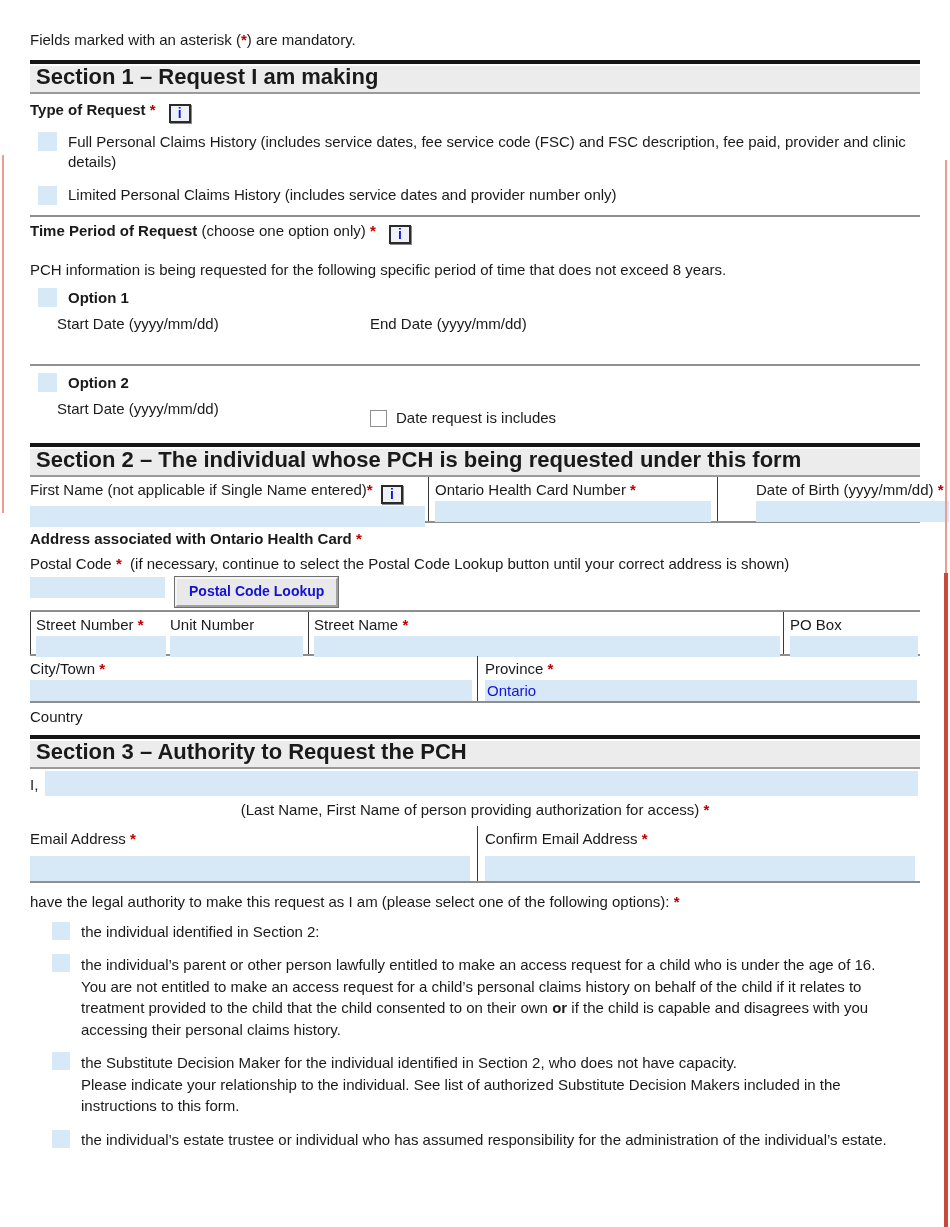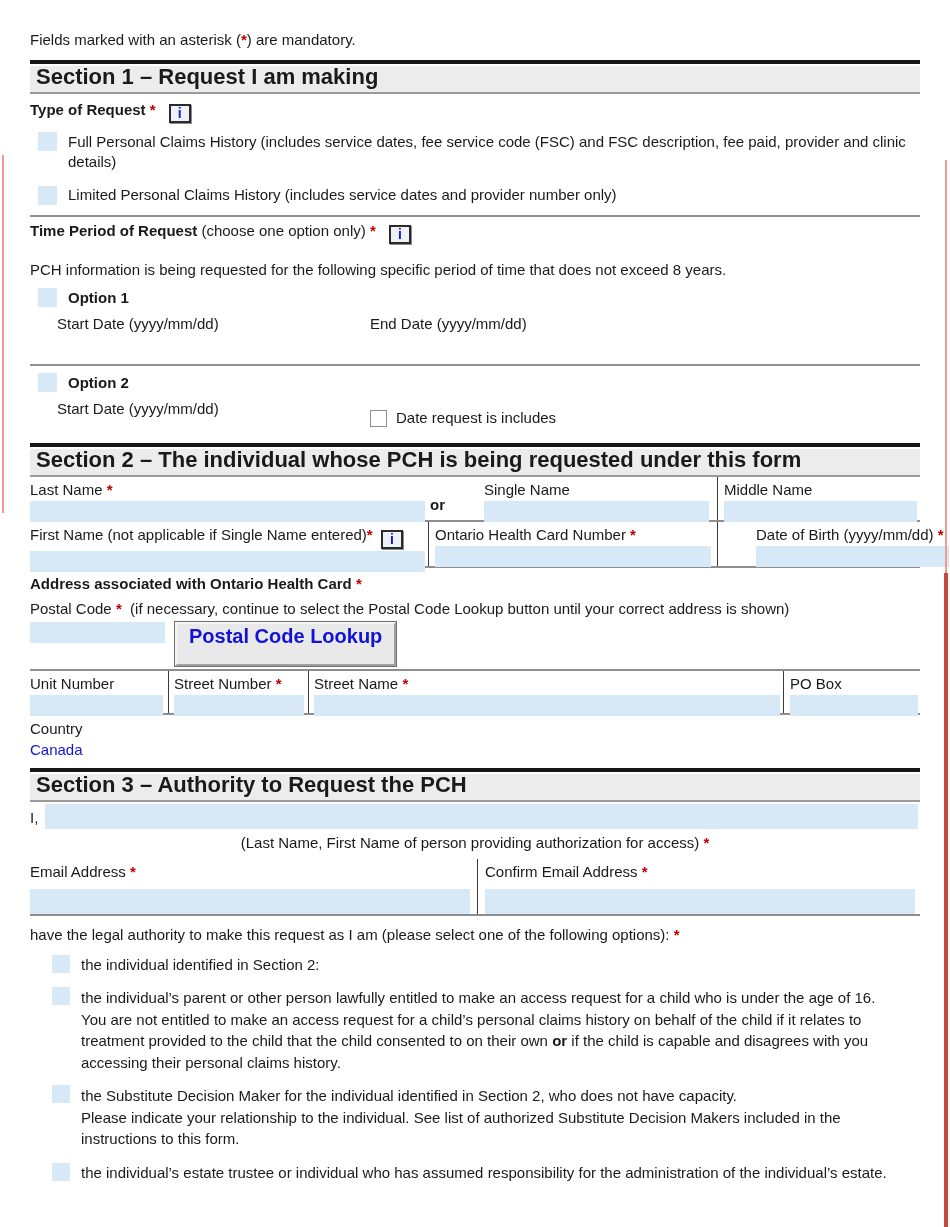--- a/index.html
+++ b/index.html
@@ -31,22 +31,22 @@
   
   .trow { display:flex; width:890px; border-bottom:2px solid #8e8e8e; }
   .cell { padding-top:3px; }
   .bl { border-left:1.5px solid #3a3a3a; }
   .lbl { font-size:15px; line-height:19px; padding-bottom:2px; white-space:nowrap; }
 
   .blue-val { color:#1414d2; }
 
   
   .lookup-btn { display:inline-block; background:#e9e9e9; border:2px outset #f5f5f5;
-                outline:1.5px solid #6f6f6f; color:#1212d6; font-weight:bold; font-size:20px;
-                padding:2px 12px 18px 12px; }
+                outline:1.5px solid #6f6f6f; color:#1212d6; font-weight:bold; font-size:14px;
+                padding:2px 12px 4px 12px; }
 
   .redline { position:absolute; }
 </style>
 </head>
 <body>
 
 <div class="page">
 
   <div class="redline" style="left:2px; top:155px; width:2px; height:358px; background:#f09a92;"></div>
   <div class="redline" style="left:945px; top:160px; width:2px; height:413px; background:#f09a92;"></div>
@@ -106,35 +106,20 @@
     <span class="cbrow" style="gap:9px; align-items:center; position:relative; top:9px;">
       <span class="cbw"></span>
       <span>Date request is includes</span>
     </span>
   </div>
   <div style="width:150px; height:16px; background:#fff; margin-left:27px;"></div>
 
   <div class="blacktop" style="margin-top:8px;"></div>
   <div class="sec-bar">Section 2 – The individual whose PCH is being requested under this form</div>
 
-  <div class="trow" style="height:45px;">
-    <div class="cell" style="width:398px;">
-      <div class="lbl"><span>Last Name</span> <span class="req">*</span></div>
-      <div class="field" style="width:395px;"></div>
-    </div>
-    <div class="cell" style="width:30px; font-weight:bold; padding-top:18px; padding-left:2px;">or</div>
-    <div class="cell" style="width:259px;">
-      <div class="lbl" style="padding-left:26px;">Single Name</div>
-      <div class="field" style="width:225px; margin-left:26px;"></div>
-    </div>
-    <div class="cell bl" style="width:203px;">
-      <div class="lbl" style="padding-left:6px;">Middle Name</div>
-      <div class="field" style="width:193px; margin-left:6px;"></div>
-    </div>
-  </div>
 
   <div class="trow" style="height:46px;">
     <div class="cell" style="width:398px;">
       <div class="lbl"><span>First Name (not applicable if Single Name entered)</span><span class="req">*</span>
         <span class="info-btn" style="margin-left:4px; vertical-align:-4px;">i</span></div>
       <div class="field" style="width:395px;"></div>
     </div>
     <div class="cell bl" style="width:289px;">
       <div class="lbl" style="padding-left:6px;"><span>Ontario Health Card Number</span> <span class="req">*</span></div>
       <div class="field" style="width:276px; margin-left:6px;"></div>
@@ -153,41 +138,50 @@
     <span>Postal Code</span>
     <span class="req">*</span>&nbsp;
     <span>(if necessary, continue to select the Postal Code Lookup button until your correct address is shown)</span>
   </div>
   <div style="display:flex; margin-top:3px; align-items:flex-start;">
     <div class="field" style="width:135px; margin-right:10px;"></div>
     <span class="lookup-btn">Postal Code Lookup</span>
   </div>
 
   <div class="trow" style="height:46px; border-top:2px solid #8e8e8e; margin-top:3px;">
+    <div class="cell bl" style="width:140px;">
+      <div class="lbl" style="padding-left:5px;"><span>Street Number</span> <span class="req">*</span></div>
+      <div class="field" style="width:130px; margin-left:5px;"></div>
+    </div>
     <div class="cell" style="width:138px;">
       <div class="lbl">Unit Number</div>
       <div class="field" style="width:133px;"></div>
     </div>
-    <div class="cell bl" style="width:140px;">
-      <div class="lbl" style="padding-left:5px;"><span>Street Number</span> <span class="req">*</span></div>
-      <div class="field" style="width:130px; margin-left:5px;"></div>
-    </div>
     <div class="cell bl" style="width:475px;">
       <div class="lbl" style="padding-left:5px;"><span>Street Name</span> <span class="req">*</span></div>
       <div class="field" style="width:466px; margin-left:5px;"></div>
     </div>
     <div class="cell bl" style="width:137px;">
       <div class="lbl" style="padding-left:6px;">PO Box</div>
       <div class="field" style="width:128px; margin-left:6px;"></div>
     </div>
   </div>
 
+  <div class="trow" style="height:47px;">
+    <div class="cell" style="width:447px;">
+      <div class="lbl"><span>City/Town</span> <span class="req">*</span></div>
+      <div class="field" style="width:442px;"></div>
+    </div>
+    <div class="cell bl" style="width:443px;">
+      <div class="lbl" style="padding-left:7px;"><span>Province</span> <span class="req">*</span></div>
+      <div class="field blue-val" style="width:432px; margin-left:7px; padding-left:2px; line-height:21px;">Ontario</div>
+    </div>
+  </div>
 
   <div style="margin-top:4px;">Country</div>
-  <div class="blue-val" style="margin-top:1px;">Canada</div>
 
   <div class="blacktop" style="margin-top:8px;"></div>
   <div class="sec-bar">Section 3 –  Authority to Request the PCH</div>
 
   <div style="display:flex; align-items:flex-end; margin-top:2px;">
     <span style="width:15px; padding-bottom:1px;">I,</span>
     <div class="field" style="width:873px; height:25px;"></div>
   </div>
   <div style="text-align:center; margin-top:4px;">
     <span>(Last Name, First Name of person providing authorization for access)</span>

